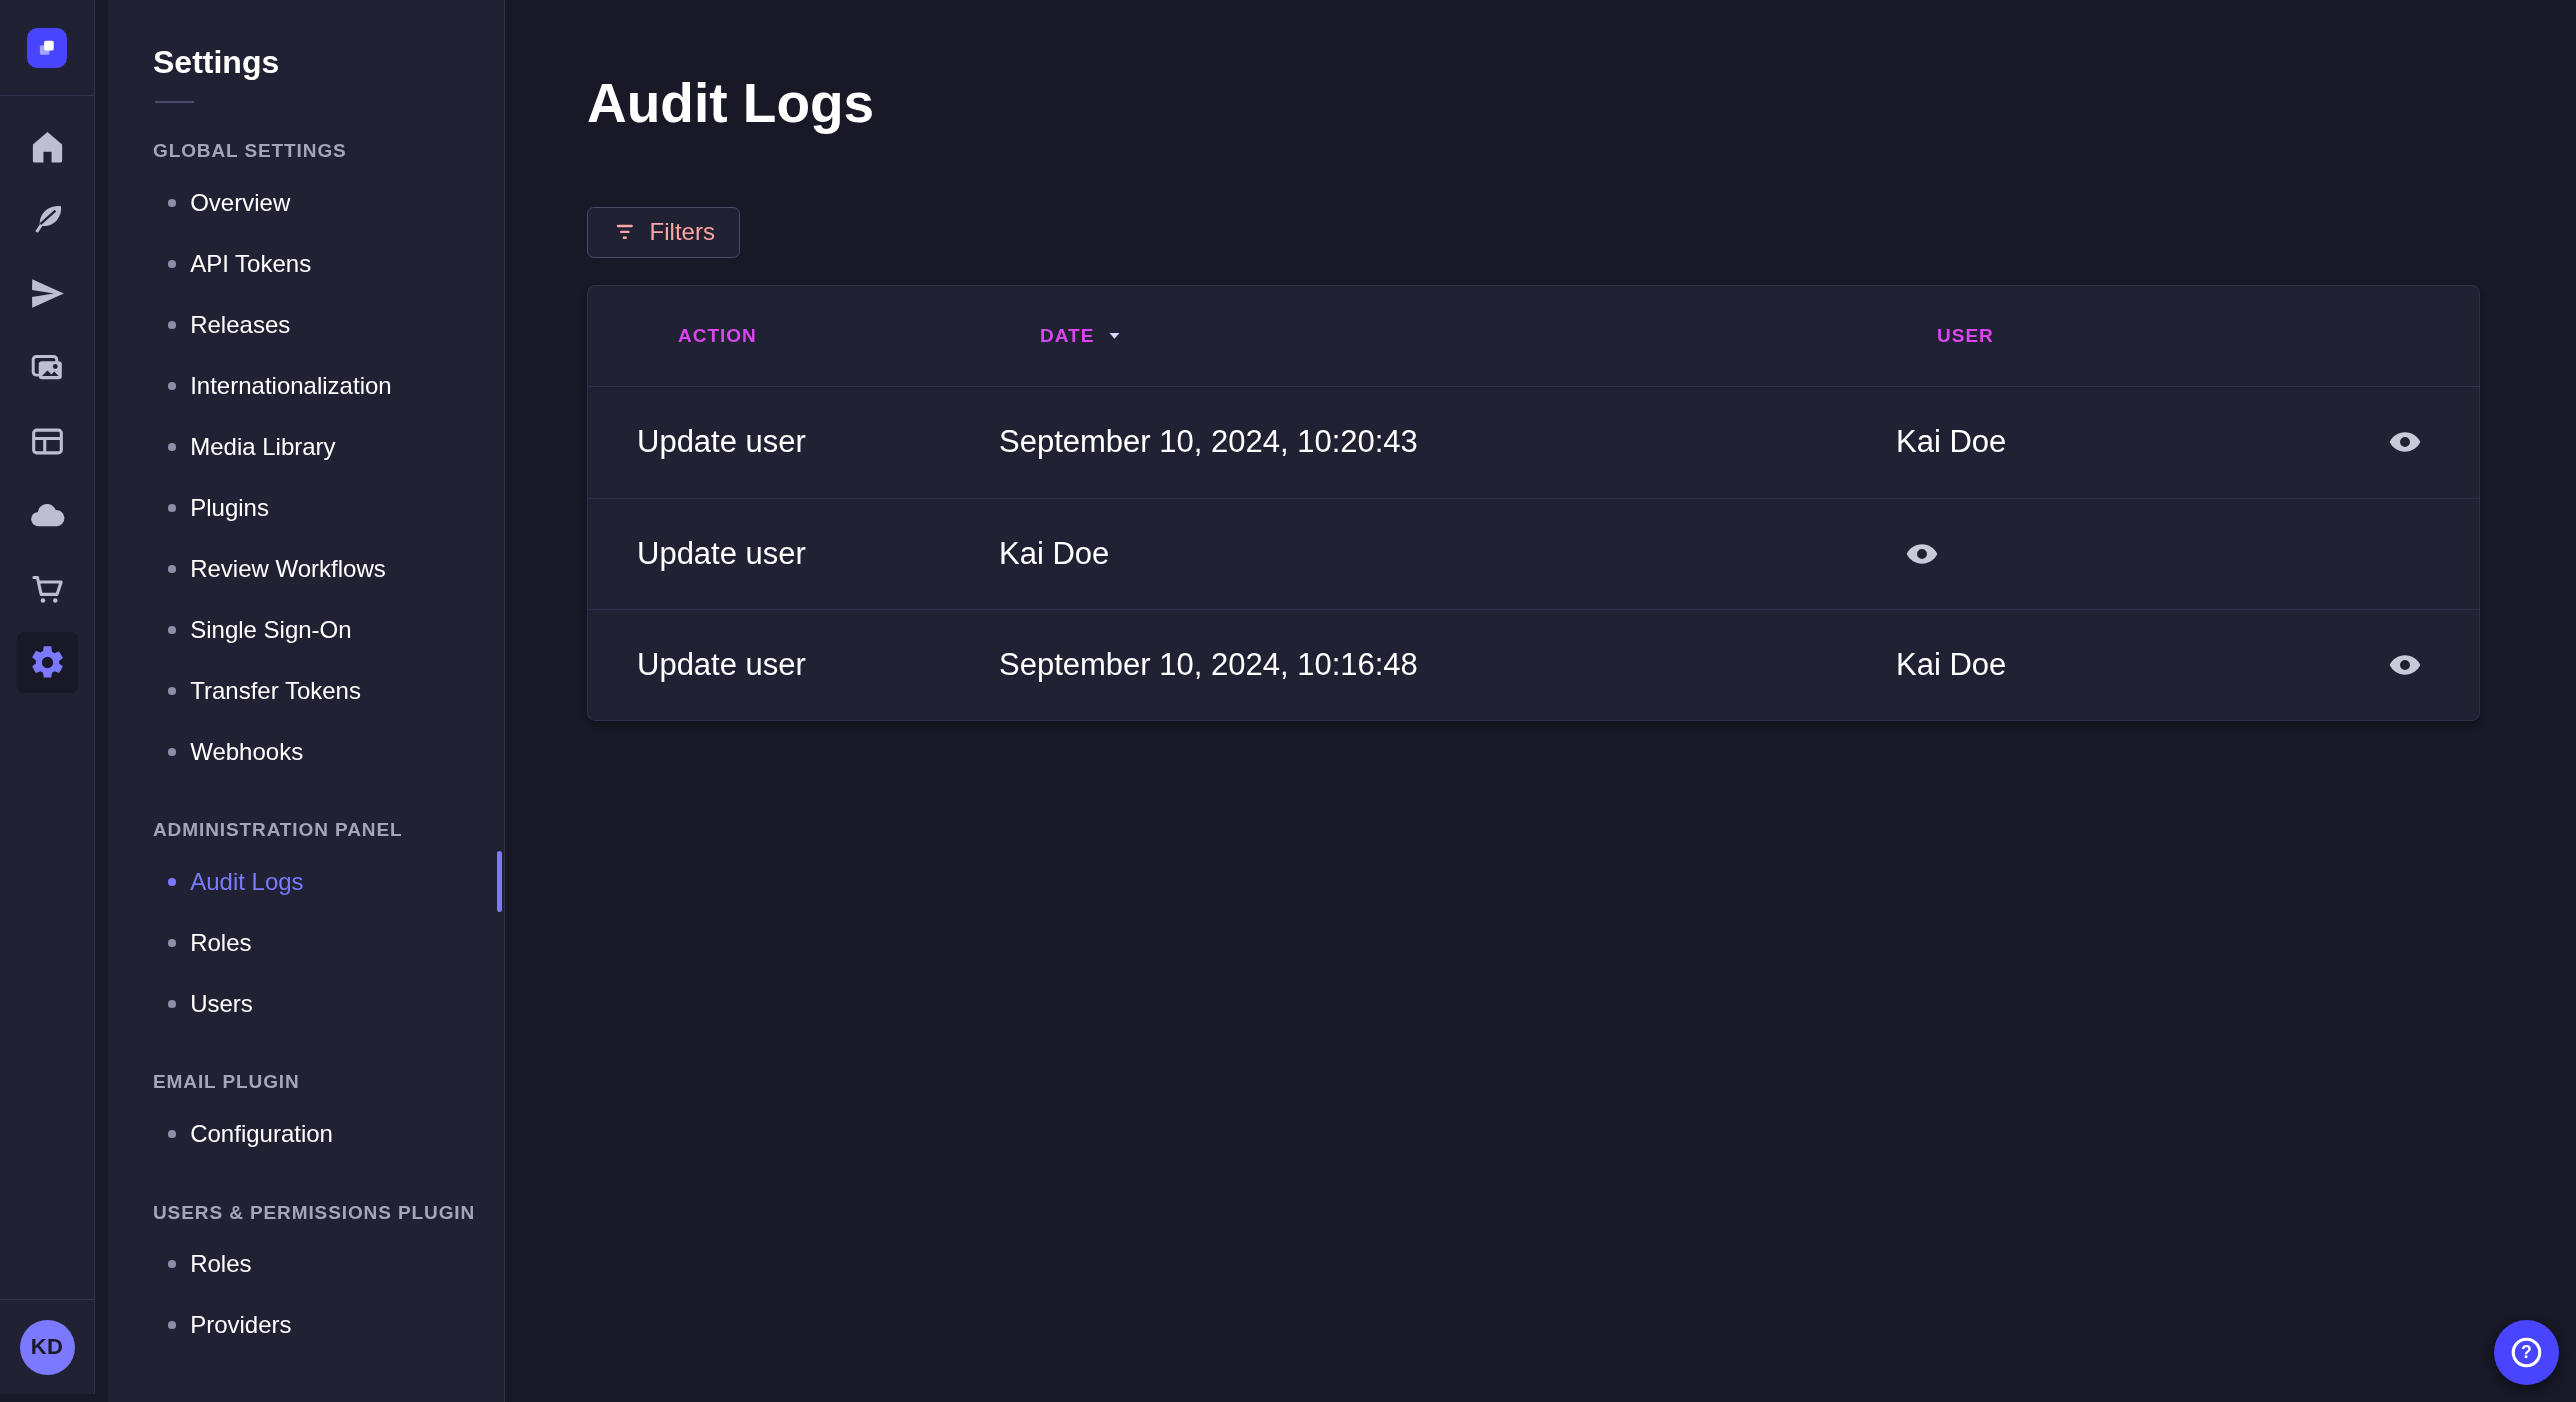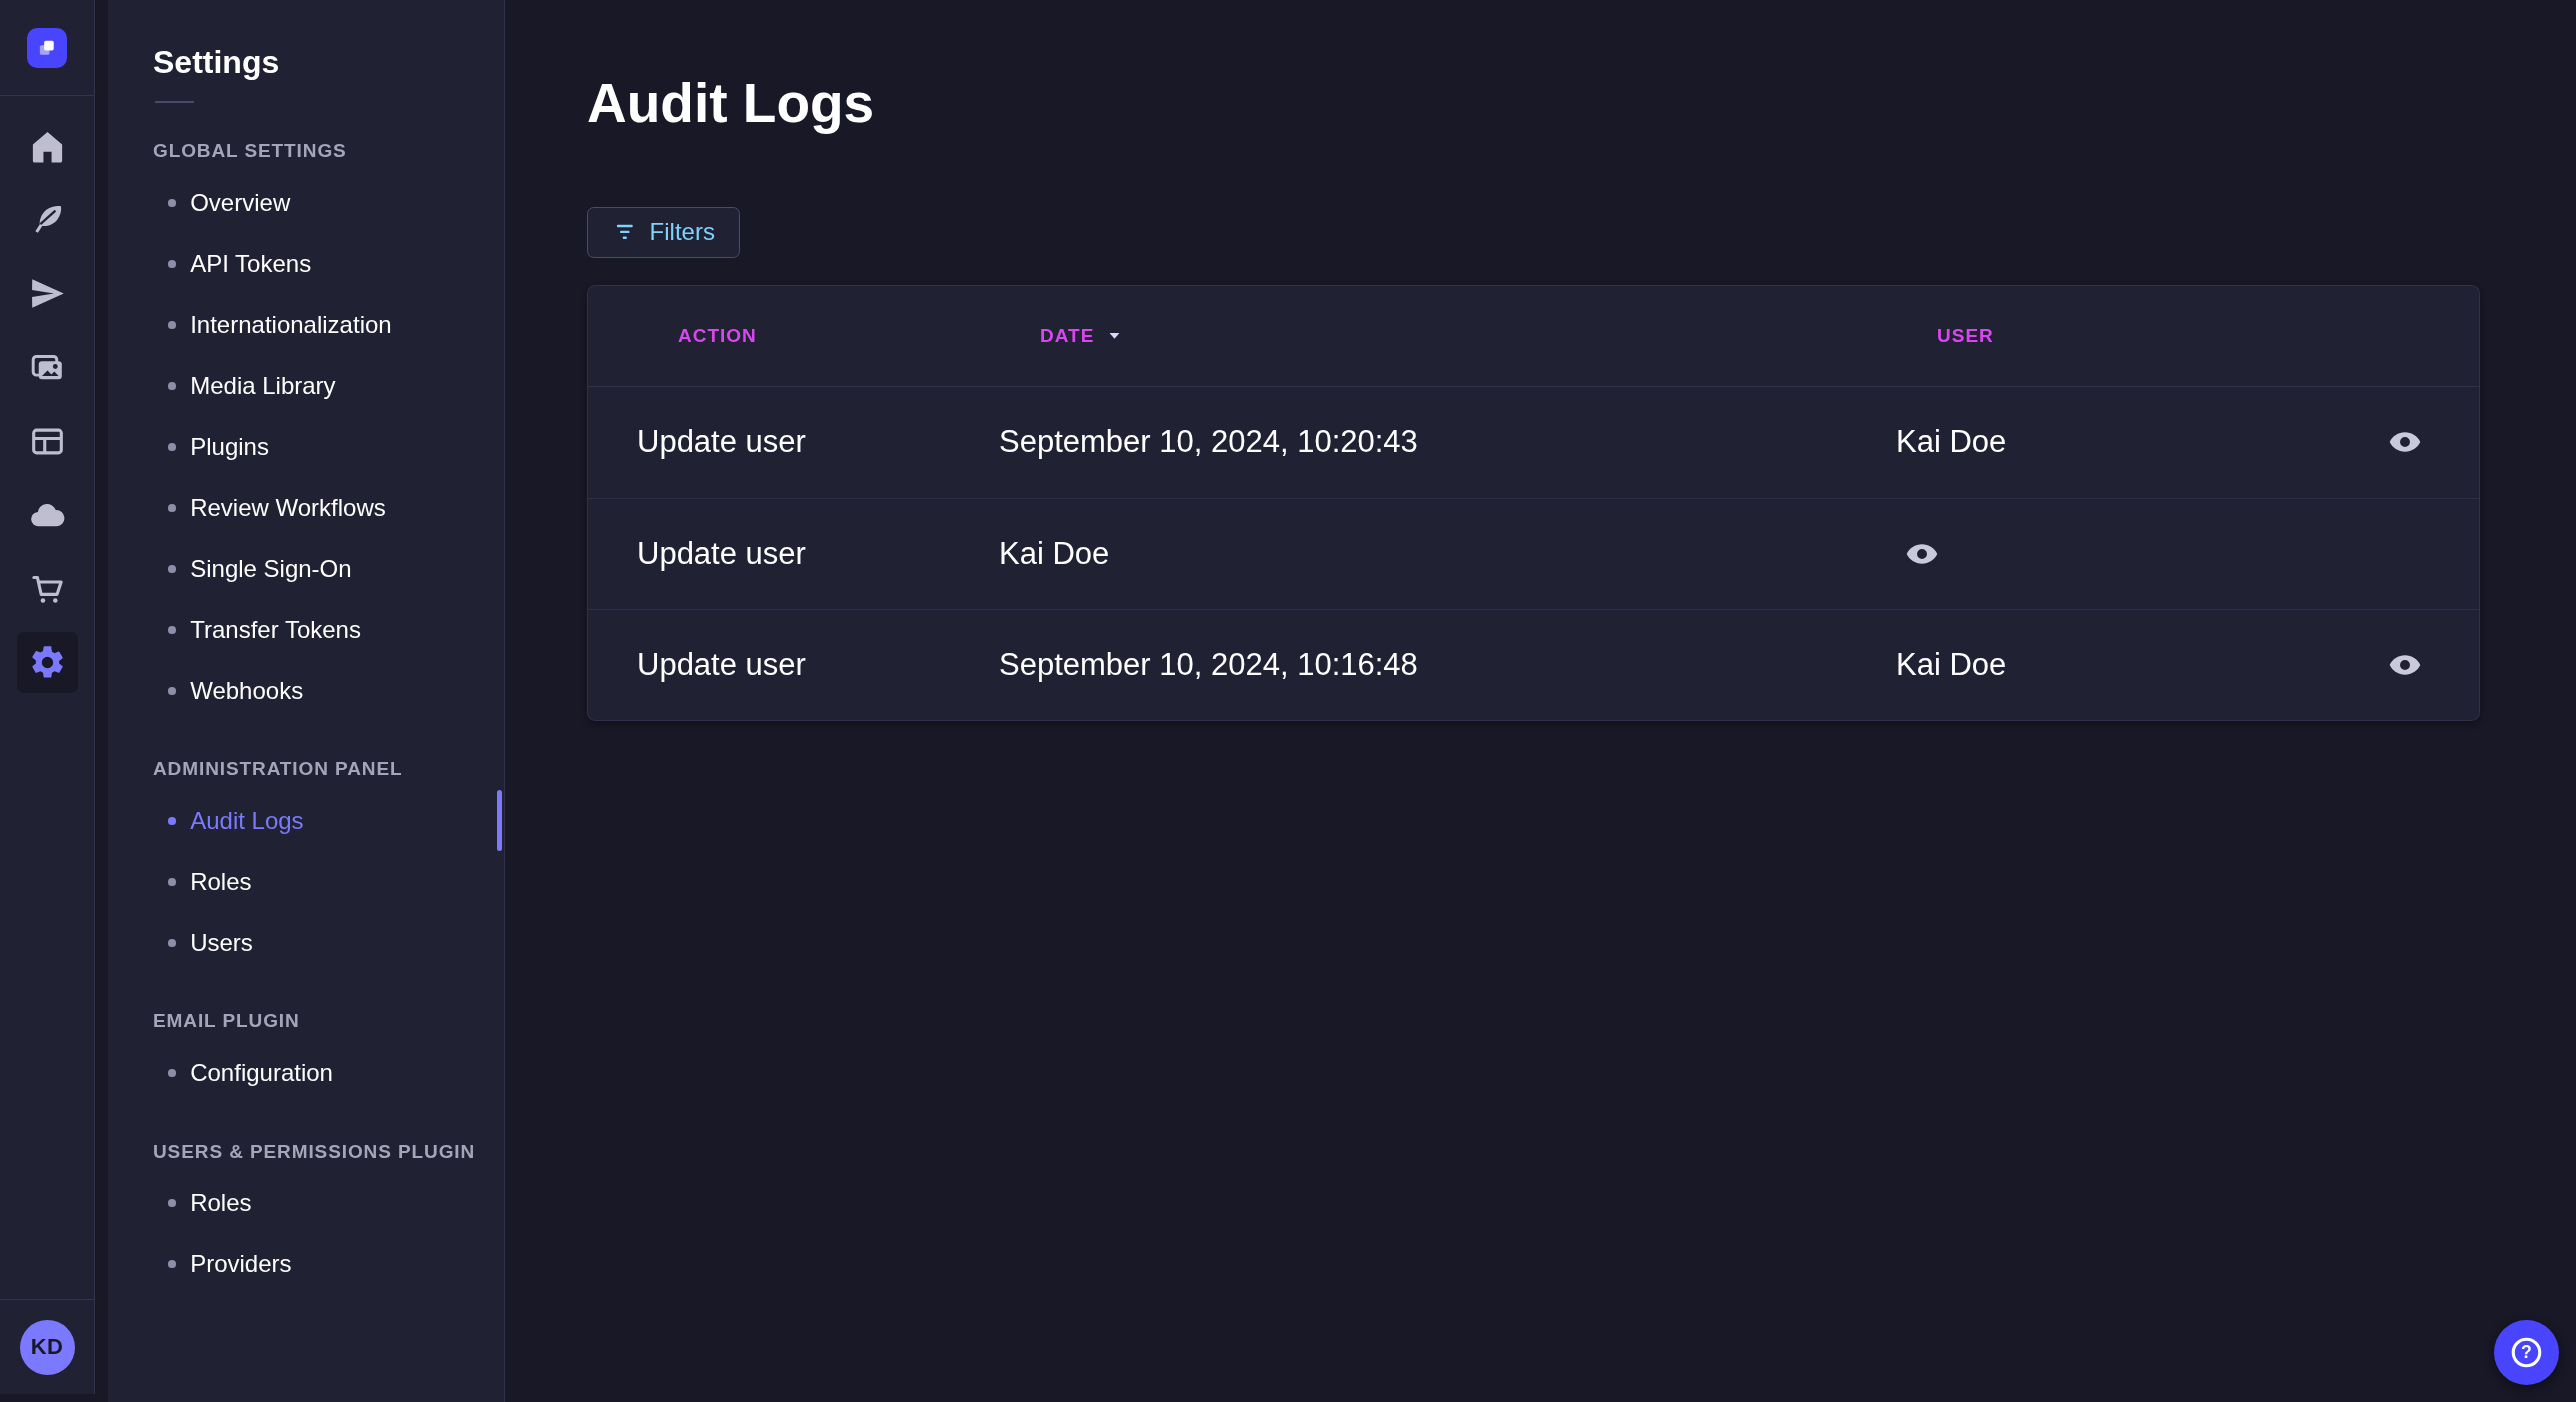--- a/index.html
+++ b/index.html
@@ -27,21 +27,21 @@
   .nav-item-label { font-size:24px; color:#ffffff; }
   .nav-item.active .bullet { background:#7b79ff; }
   .nav-item.active .nav-item-label { color:#7b79ff; }
   .active-bar { position:absolute; right:1.7px; top:0; width:5.1px; height:61px; border-radius:3.4px; background:#7b79ff; }
 
   
   .main { position:absolute; left:492px; top:0; right:0; bottom:0; padding:73px 95px 0 95px; }
   .page-title { font-size:55px; font-weight:700; color:#ffffff; line-height:1.1; }
   .page-subtitle { margin-top:6.8px; font-size:27px; color:#a5a5ba; }
   .filters-btn { margin-top:73px; display:inline-flex; align-items:center; gap:12px; height:51px; padding:17px 24px;
-    background:#212134; border:0.9px solid #4a4a6a; border-radius:6.8px; color:#7dd3fc; font-size:24px; font-weight:500; cursor:pointer; }
+    background:#212134; border:0.9px solid #4a4a6a; border-radius:6.8px; color:#fca5a5; font-size:24px; font-weight:500; cursor:pointer; }
   .filters-btn svg { width:25.6px; height:25.6px; }
 
   .card { margin-top:27px; width:1893px; background:#212134; border:0.9px solid rgba(50,50,77,.9); border-radius:8.5px;
     box-shadow:0 3.4px 6.8px rgba(0,0,0,.25); overflow:hidden; }
   .t-head, .t-row { display:grid; grid-template-columns:362px 897px 1fr 51px; align-items:center; padding:0 49px; }
   .t-head { height:101px; border-bottom:0.9px solid #32324d; }
   .th { font-size:19px; font-weight:600; letter-spacing:1px; color:#d946ef; display:flex; align-items:center; gap:12px;margin-left:41px; }
   .th.sortable { cursor:pointer; }
   .sort-icon svg { width:17px; height:17px; display:block; color:#d9d8ff; }
   .t-row { height:111px; }
@@ -128,20 +128,24 @@
 
     <div class="section-label">GLOBAL SETTINGS</div>
     <ul>
       <li class="nav-item">
           <span class="bullet"></span>
           <span class="nav-item-label">Overview</span>
         </li>
       <li class="nav-item">
           <span class="bullet"></span>
           <span class="nav-item-label">API Tokens</span>
+        </li>
+      <li class="nav-item">
+          <span class="bullet"></span>
+          <span class="nav-item-label">Releases</span>
         </li>
       <li class="nav-item">
           <span class="bullet"></span>
           <span class="nav-item-label">Internationalization</span>
         </li>
       <li class="nav-item">
           <span class="bullet"></span>
           <span class="nav-item-label">Media Library</span>
         </li>
       <li class="nav-item">

